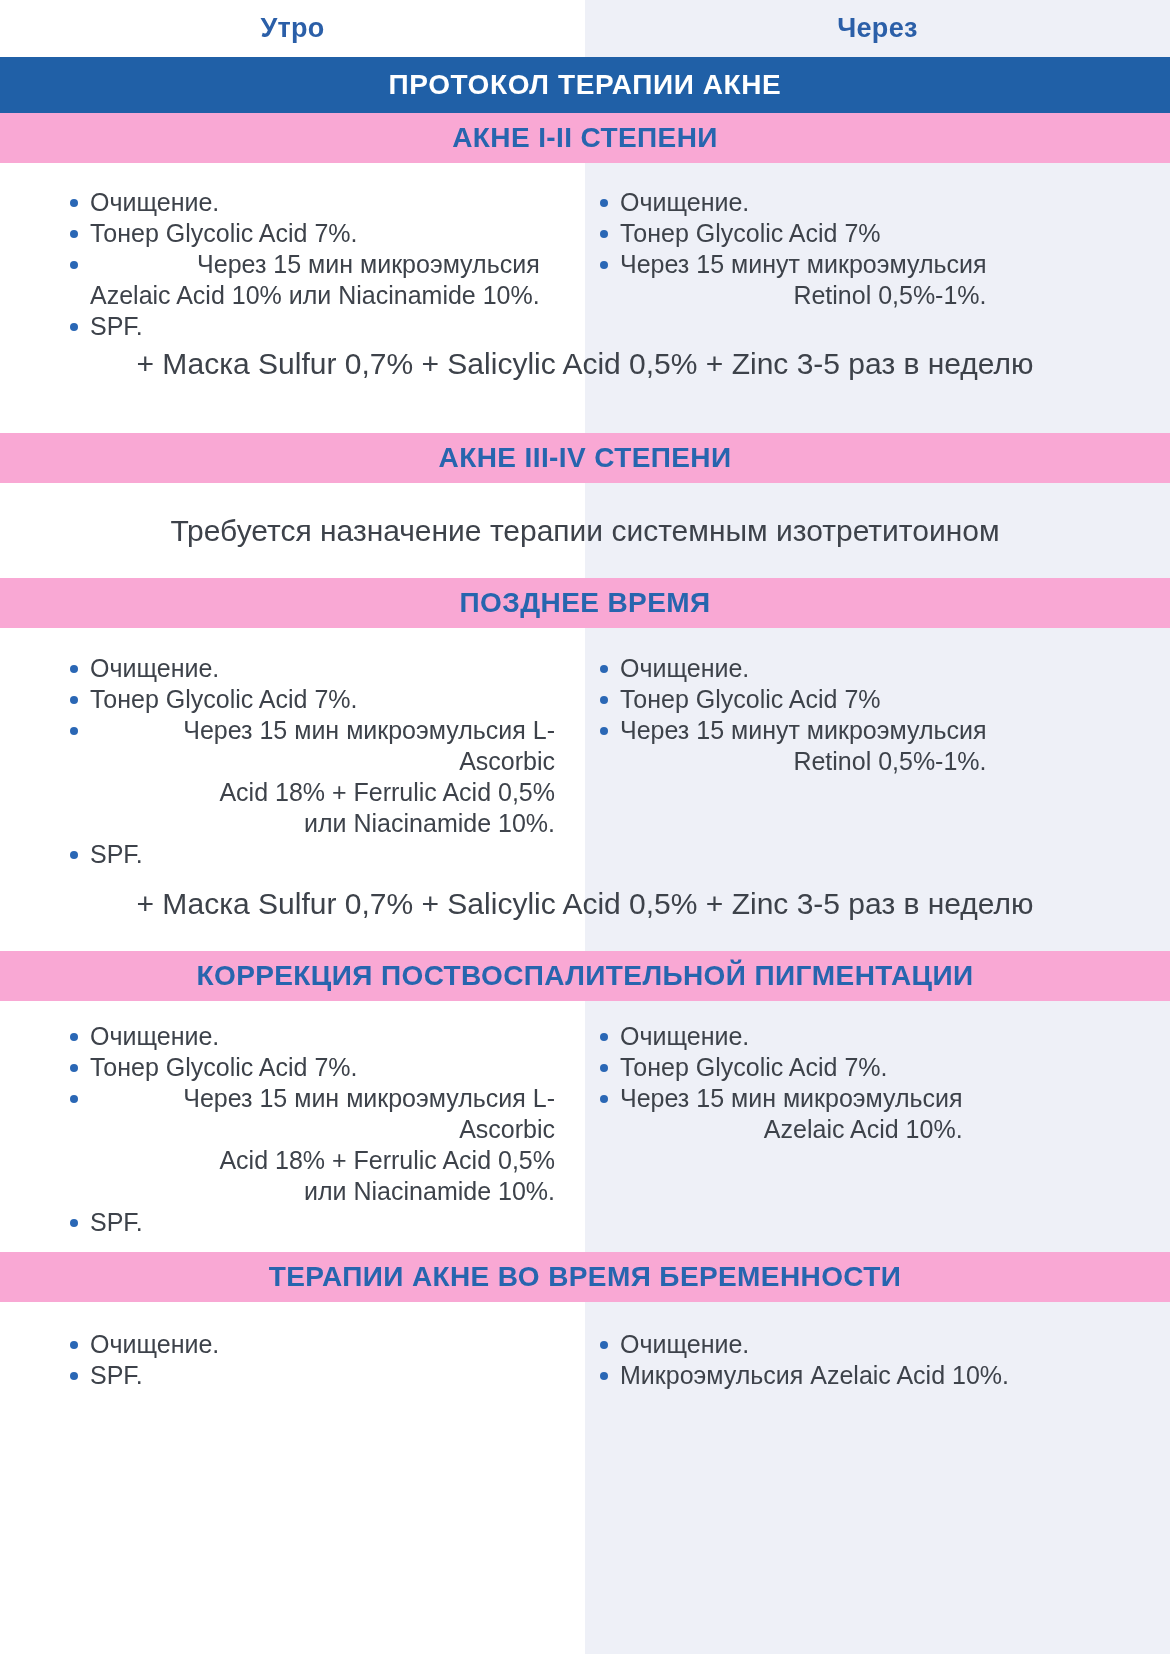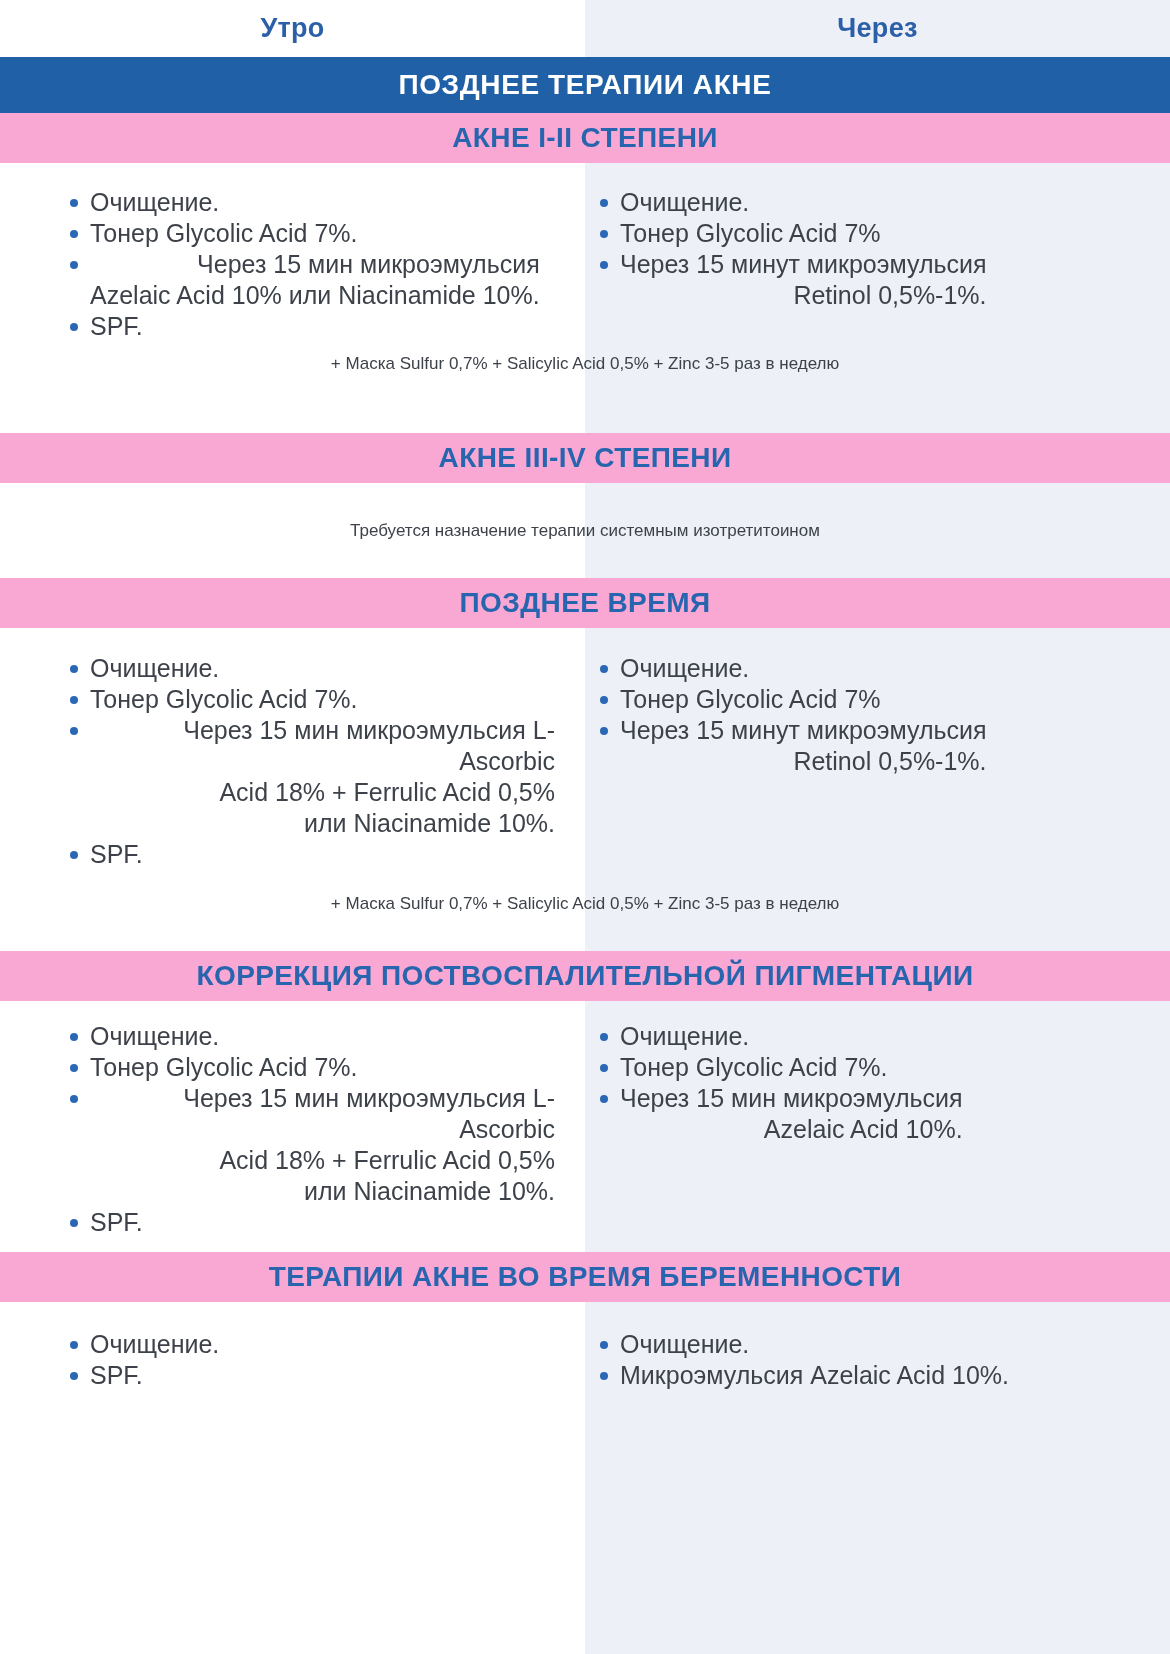--- a/index.html
+++ b/index.html
@@ -64,21 +64,21 @@
     flex:0 0 auto;
     width:8px; height:8px;
     border-radius:50%;
     background:#2a67b5;
     margin-top:12px;
   }
   .txt { white-space:pre-line; }
 
   .note {
     text-align:center;
-    font-size:17px;
+    font-size:30px;
     line-height:31px;
     color:#3d424a;
   }
 
   
   .s1 .cols { padding-top:24px; }
   .s1 .note { margin-top:6px; }
   .s2 .band { margin-top:54px; }
   .s2 .note { margin-top:32px; }
   .s3 .band { margin-top:32px; }
@@ -93,21 +93,21 @@
 <body>
 
 <div class="page">
   <div class="right-col-bg"></div>
 
   <header class="col-headers layer">
     <div class="col-header">Утро</div>
     <div class="col-header">Через</div>
   </header>
 
-  <div class="banner layer">ПОЗДНЕЕ ТЕРАПИИ АКНЕ</div>
+  <div class="banner layer">ПРОТОКОЛ ТЕРАПИИ АКНЕ</div>
 
   <section class="s1 layer">
     <h2 class="band">АКНЕ I-II СТЕПЕНИ</h2>
     <div class="cols">
       <ul class="list morning">
         <li class="item">
             <span class="dot"></span>
             <span class="txt">Очищение.</span>
           </li>
         <li class="item">

